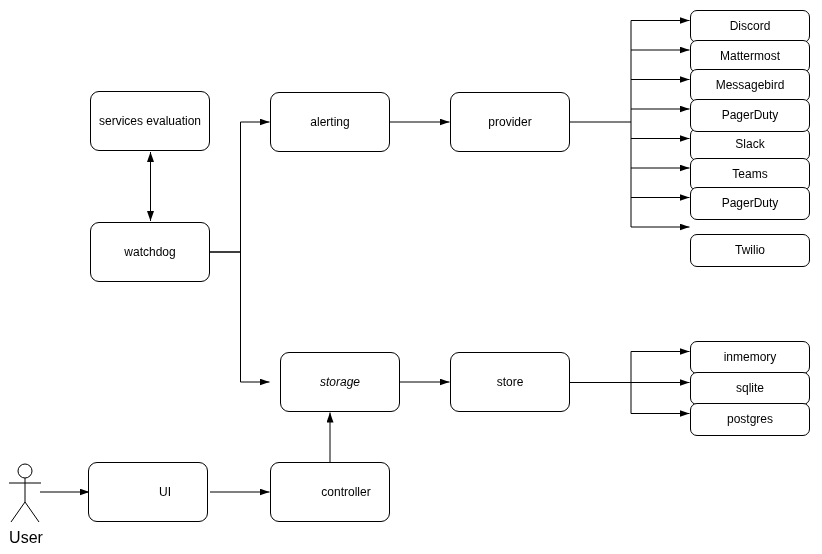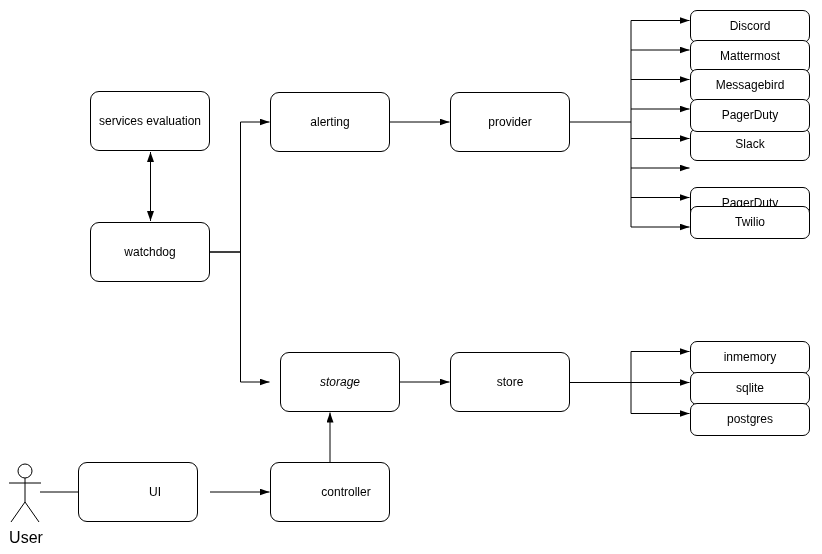--- a/index.html
+++ b/index.html
@@ -93,30 +93,31 @@
       <path d="M25,502 L39,522"></path>
     </g>
   </svg>
 
   <div class="node big" style="left:90px; top:91px;">services evaluation</div>
   <div class="node big" style="left:90px; top:222px;text-align:right;">watchdog</div>
   <div class="node big" style="left:270px; top:92px;">alerting</div>
   <div class="node big" style="left:450px; top:92px;">provider</div>
   <div class="node big" style="left:280px; top:352px;font-style:italic;">storage</div>
   <div class="node big" style="left:450px; top:352px;">store</div>
-  <div class="node big" style="left:78px; top:462px;padding-left:34px;">UI</div>
+  <div class="node big" style="left:88px; top:462px;padding-left:34px;">UI</div>
   <div class="node big" style="left:270px; top:462px;padding-left:32px;">controller</div>
 
   <div class="node small" style="left:690px; top:10px;">Discord</div>
   <div class="node small" style="left:690px; top:39.5px;">Mattermost</div>
   <div class="node small" style="left:690px; top:69px;">Messagebird</div>
   <div class="node small" style="left:690px; top:128px;">Slack</div>
   <div class="node small" style="left:690px; top:98.5px;">PagerDuty</div>
+  <div class="node small" style="left:690px; top:157.5px;">Teams</div>
   <div class="node small" style="left:690px; top:187px;">PagerDuty</div>
-  <div class="node small" style="left:690px; top:206px;">Twilio</div>
+  <div class="node small" style="left:690px; top:234px;">Twilio</div>
 
   <div class="node small" style="left:690px; top:341px;">inmemory</div>
   <div class="node small" style="left:690px; top:372px;">sqlite</div>
   <div class="node small" style="left:690px; top:403px;">postgres</div>
 
   <div class="actor-label">User</div>
 
 </div>
 
 </body></html>

